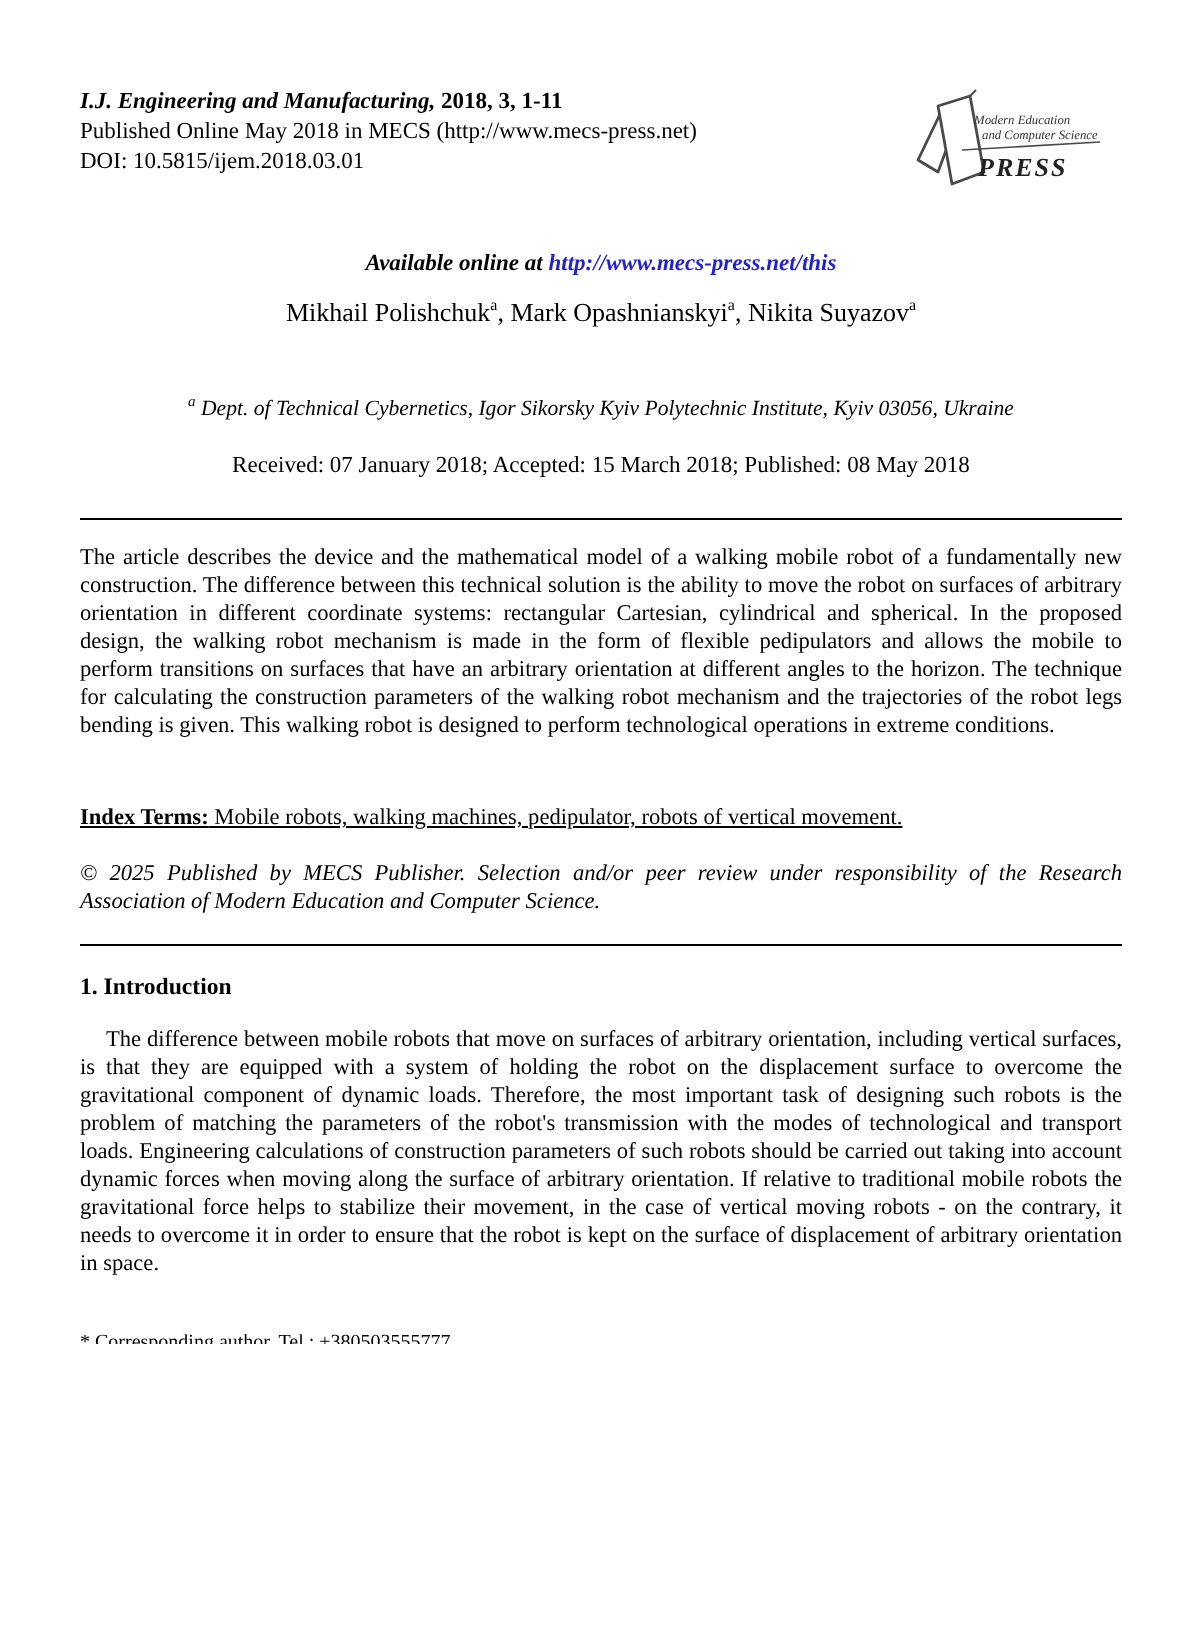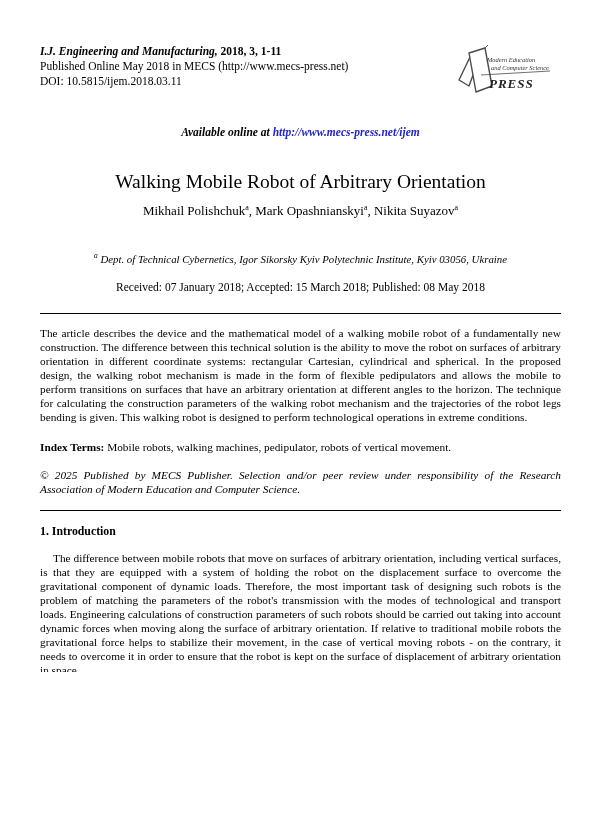--- a/index.html
+++ b/index.html
@@ -30,60 +30,59 @@
   .affiliation{margin-top:32px;text-align:center;font-size:10.8px;font-style:italic;}
   .affiliation sup{font-size:7.5px;}
   .dates{margin-top:16px;text-align:center;font-size:11.5px;}
   
   .rule{border:none;border-top:1.2px solid #000;margin:0;}
   .rule1{margin-top:20px;}
   .rule2{margin-top:14px;}
   
   .section-heading{font-size:11.8px;font-weight:bold;margin-top:13px;}
   .body-text{font-size:11.3px;line-height:14px;text-align:justify;margin-top:12px;}
-  .indexterms{font-size:11.3px;line-height:14px;margin-top:16px;}
+  .indexterms{font-size:11.3px;line-height:14px;margin-top:32px;text-decoration:underline;}
   .indexterms .label{font-weight:bold;}
   .copyright{font-size:11.3px;line-height:14px;text-align:justify;font-style:italic;margin-top:14px;}
   .intro-body{text-indent:13px;}
   
   .footnote{margin-top:26px;font-size:10px;line-height:13.5px;}
 </style>
 </head>
 <body>
 
 <div class="page">
 
   <div class="header">
     <div class="header-left">
       <div class="journal-line">
         <span class="journal-title">I.J. Engineering and Manufacturing,</span><span class="journal-issue"> 2018, 3, 1-11</span>
       </div>
       <div>Published Online May 2018 in MECS (http://www.mecs-press.net)</div>
-      <div>DOI: 10.5815/ijem.2018.03.11</div>
+      <div>DOI: 10.5815/ijem.2018.03.01</div>
     </div>
     <div class="logo-box">
       <svg width="106" height="58" viewBox="0 0 106 58" xmlns="http://www.w3.org/2000/svg">
         <g fill="#ffffff" stroke="#4a4a4a" stroke-width="1.4" stroke-linejoin="round">
           <path d="M12,36 L24,11 L32,15 L22,42 Z"></path>
           <path d="M22,9 L38,4 L45,42 L29,48 Z"></path>
           <path d="M38,4 L41,1" stroke-width="1"></path>
         </g>
         <line x1="34" y1="31" x2="103" y2="27" stroke="#4a4a4a" stroke-width="0.8"></line>
         <text x="40" y="18" font-size="6.4" font-style="italic" fill="#333" font-family="Liberation Serif, serif">Modern Education</text>
         <text x="44" y="25.5" font-size="6.4" font-style="italic" fill="#333" font-family="Liberation Serif, serif">and Computer Science</text>
         <text x="42" y="44" font-size="13" font-style="italic" font-weight="bold" letter-spacing="1" fill="#222" font-family="Liberation Serif, serif">PRESS</text>
       </svg>
     </div>
   </div>
 
   <div class="available">
-    <span>Available online at </span><a href="#" id="journal-link" style="color: rgb(35, 35, 204);">http://www.mecs-press.net/ijem</a>
+    <span>Available online at </span><a href="#" id="journal-link" style="color: rgb(35, 35, 204);">http://www.mecs-press.net/this</a>
   </div>
 
-  <div class="title">Walking Mobile Robot of Arbitrary Orientation</div>
 
   <div class="authors">
     <span>Mikhail Polishchuk</span><sup>a</sup><span>, </span><span>Mark Opashnianskyi</span><sup>a</sup><span>, </span><span>Nikita Suyazov</span><sup>a</sup>
   </div>
 
   <div class="affiliation">
     <sup>a</sup><span> Dept. of Technical Cybernetics, Igor Sikorsky Kyiv Polytechnic Institute, Kyiv 03056, Ukraine</span>
   </div>
 
   <div class="dates">Received: 07 January 2018; Accepted: 15 March 2018; Published: 08 May 2018</div>

